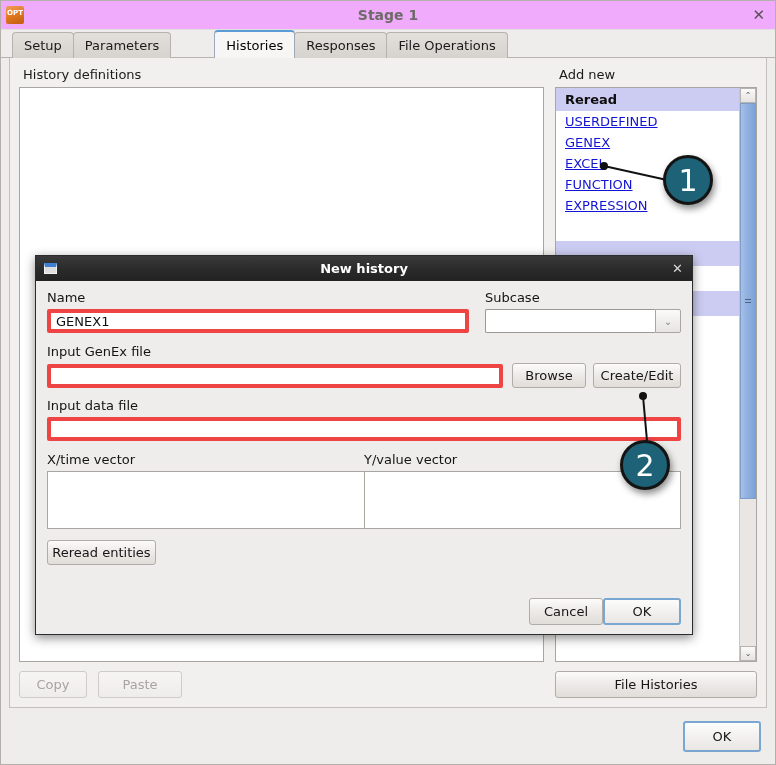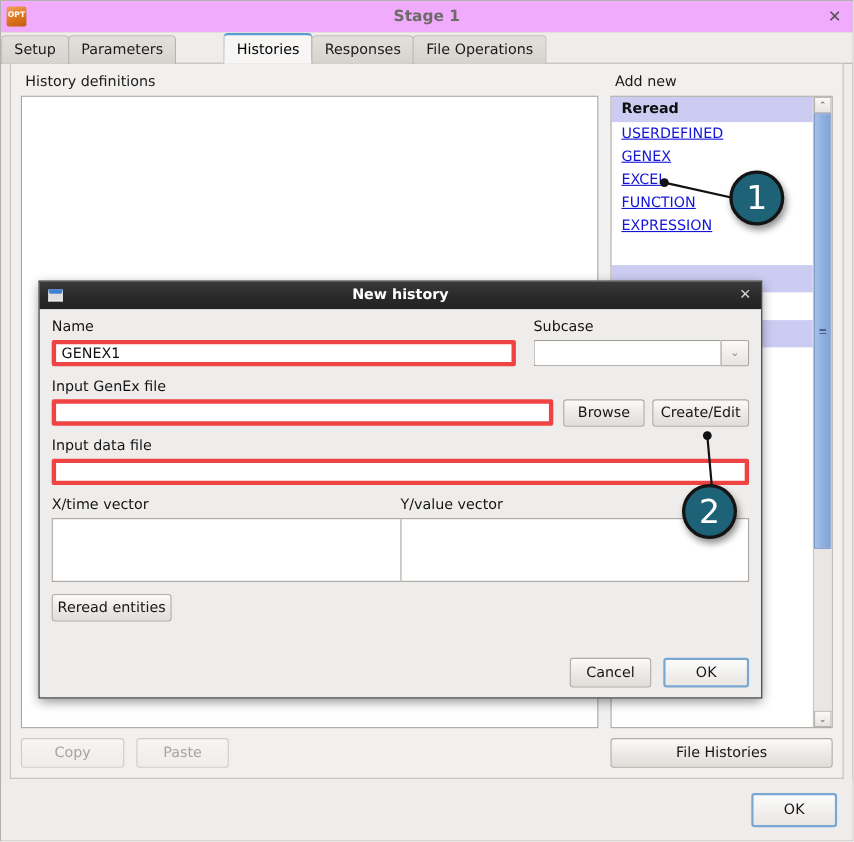--- a/index.html
+++ b/index.html
@@ -71,20 +71,21 @@
     cursor: pointer;
     line-height: 1;
   }
 
   
   .tabstrip {
     flex: 0 0 28px;
     height: 28px;
     display: flex;
     align-items: flex-end;
+    padding-left: 11px;
     background: #efedeb;
     position: relative;
   }
   .tabstrip::after {
     content: "";
     position: absolute;
     left: 0; right: 0; bottom: 0;
     height: 1px;
     background: #b6b2ad;
   }
@@ -262,21 +263,21 @@
   .btn.disabled {
     color: #a7a3a0;
     background: linear-gradient(180deg,#f7f5f4 0%,#efedeb 100%);
     border-color: #cfcbc7;
     cursor: default;
   }
   .btn.default {
     border: 2px solid #7aa7d2;
     background: linear-gradient(180deg,#fcfcfc 0%,#e9e6e3 100%);
   }
-  .copy-btn { width: 94px; text-align:center; }
+  .copy-btn { width: 68px; text-align:center; }
   .paste-btn { width: 84px; text-align:center; margin-left: 11px; }
   .file-hist-btn { width: 202px; text-align:center; margin-left:auto; }
 
   
   .win-footer {
     flex: 0 0 56px;
     display: flex;
     align-items: center;
     justify-content: flex-end;
     padding-right: 14px;
@@ -333,21 +334,21 @@
     padding: 9px 11px 9px 11px;
     display: flex;
     flex-direction: column;
     min-height: 0;
   }
   .field-label {
     font-size: 13px;
     color: #141414;
     margin-bottom: 4px;
   }
-  .row { display: flex; align-items: flex-start; }
+  .row { display: flex; align-items: center; }
   .textfield {
     background: #ffffff;
     border: 4px solid #ef4444;
     border-radius: 2px;
     height: 24px;
     box-sizing: border-box;
     font-family: "DejaVu Sans", "Liberation Sans", sans-serif;
     font-size: 13px;
     color: #111;
     padding: 0 5px;
@@ -392,21 +393,21 @@
     box-sizing: border-box;
   }
   .vec-col { flex: 1 1 50%; }
   .vec-col + .vec-col { border-left: 1px solid #a9a5a0; }
   .dlg-footer {
     display: flex;
     justify-content: flex-end;
     align-items: center;
     margin-top: auto;
   }
-  .cancel-btn { width: 74px; text-align:center; margin-right: 11px; }
+  .cancel-btn { width: 74px; text-align:center; }
   .ok-btn { width: 78px; text-align:center; }
 
   
   .badge {
     position: absolute;
     width: 50px; height: 50px;
     border-radius: 50%;
     background: #1d6277;
     border: 3px solid #141414;
     box-sizing: border-box;

